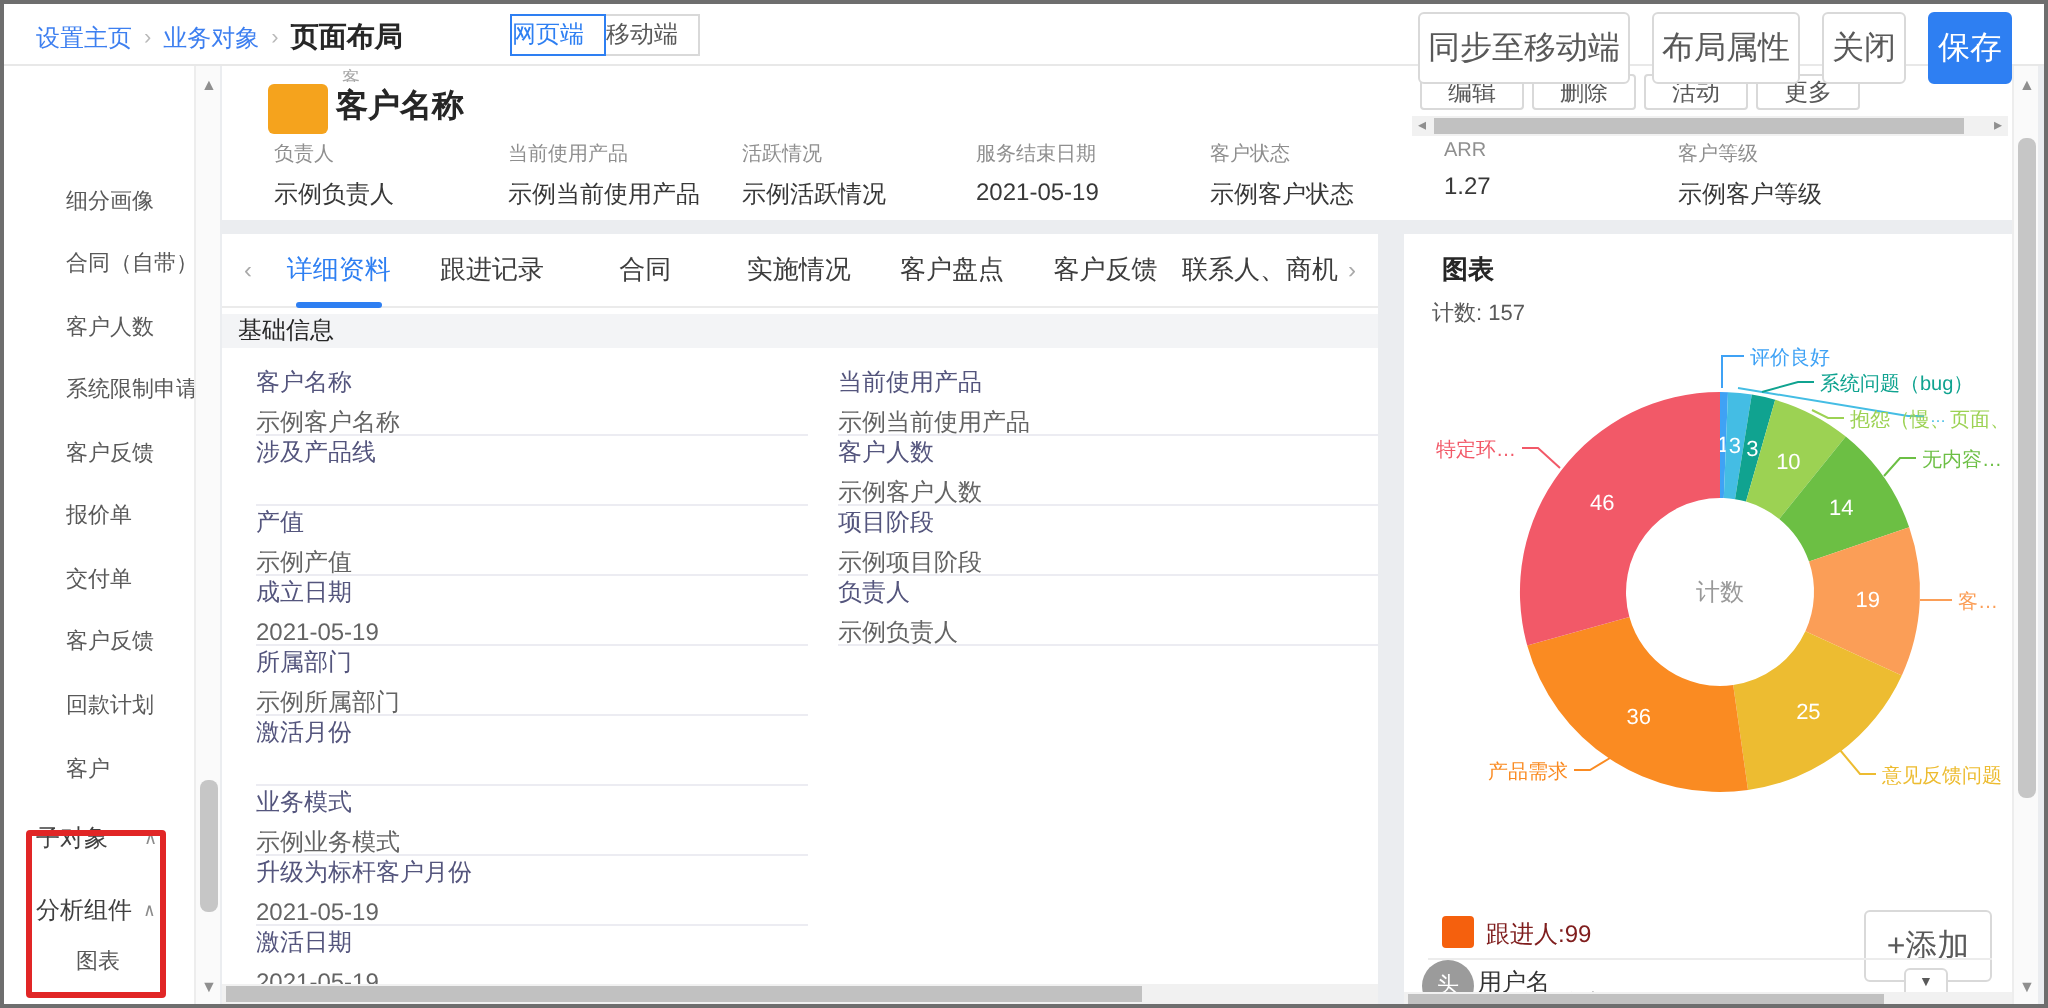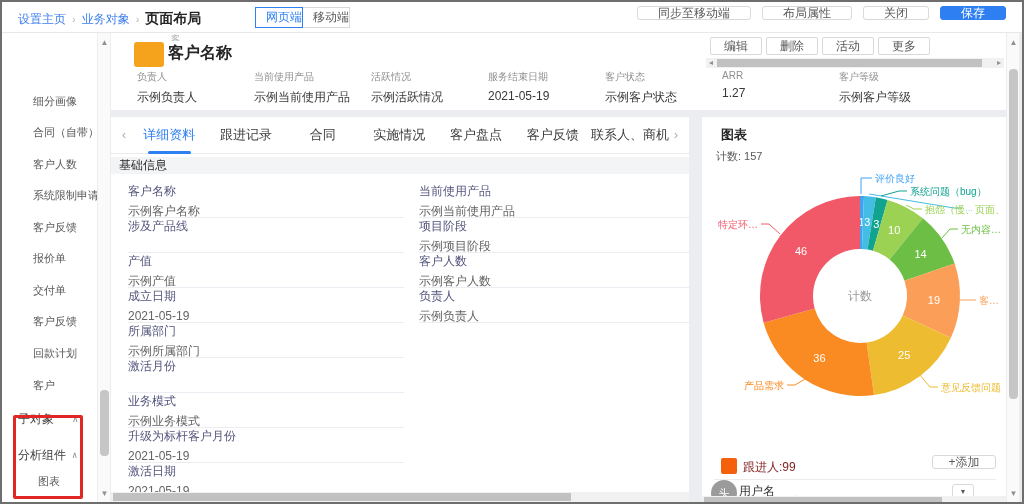--- a/index.html
+++ b/index.html
@@ -5,25 +5,25 @@
   * { margin:0; padding:0; box-sizing:border-box; }
   body { font-family:"Liberation Sans", sans-serif; background:#fff; }
   .window { position:relative; width:1024px; height:504px; border:2px solid #6e6e6e; background:#fff; overflow:hidden; font-size:12px; color:#333; }
   
   .topbar { position:absolute; left:0; top:0; width:1020px; height:31px; background:#fff; border-bottom:1px solid #e8e8e8; z-index:5; }
   .breadcrumb { position:absolute; left:16px; top:8px; display:flex; align-items:center; gap:6px; }
   .crumb.link { color:#3d7ff0; font-size:12px; cursor:pointer; }
   .crumb-sep { color:#b9b9b9; font-size:11px; }
   .crumb.current { color:#262626; font-size:14px; font-weight:bold; }
   .view-tabs { position:absolute; left:253px; top:5px; display:flex; }
-  .vtab { width:48px; height:21px; line-height:19px; text-align:right; font-size:12px; border:1px solid #d9d9d9; color:#595959; background:#fff; cursor:pointer; }
+  .vtab { width:48px; height:21px; line-height:19px; text-align:left; font-size:12px; border:1px solid #d9d9d9; color:#595959; background:#fff; cursor:pointer; }
   .vtab + .vtab { margin-left:-1px; }
   .vtab.active { border-color:#2e7ff2; color:#2e7ff2; z-index:1; position:relative; }
   .topbar-actions { position:absolute; right:16px; top:4px; display:flex; gap:11px; }
-  .btn { display:inline-flex; align-items:center; justify-content:center; height:14px; padding:0 20px; background:#fff; border:1px solid #d9d9d9; border-radius:3px; font-size:12px; color:#595959; cursor:pointer; white-space:nowrap; }
+  .btn { display:inline-flex; align-items:center; justify-content:center; height:36px; padding:0 4px; background:#fff; border:1px solid #d9d9d9; border-radius:3px; font-size:16px; color:#595959; cursor:pointer; white-space:nowrap; }
   .btn.primary { background:#2e7ff2; border-color:#2e7ff2; color:#fff; }
   
   .page { position:absolute; left:0; top:31px; width:1020px; height:469px; background:#ebedf0; }
   
   .sidebar { position:absolute; left:0; top:31px; width:95px; height:469px; background:#fff; overflow:hidden; }
   .sb-item, .sb-child { position:absolute; left:31px; width:66px; height:14px; line-height:14px; font-size:11px; color:#595959; white-space:nowrap; overflow:hidden; cursor:pointer; }
   .sb-child { left:36px; }
   .sb-section { position:absolute; left:16px; width:72px; height:14px; line-height:14px; font-size:12px; color:#404040; cursor:pointer; }
   .sb-caret { position:absolute; left:54px; top:0; font-size:9px; color:#8c8c8c; }
   .highlight-box { position:absolute; left:11px; top:413px; width:70px; height:84px; border:3px solid #e12626; border-radius:2px; pointer-events:none; }
@@ -219,26 +219,26 @@
           <div class="lb">激活日期</div>
           <div class="vl">2021-05-19</div>
         </div>
       </div>
     <div class="fcol right" id="rightFields">
         <div class="fld">
           <div class="lb">当前使用产品</div>
           <div class="vl">示例当前使用产品</div>
         </div>
         <div class="fld">
+          <div class="lb">客户人数</div>
+          <div class="vl">示例客户人数</div>
+        </div>
+        <div class="fld">
           <div class="lb">项目阶段</div>
           <div class="vl">示例项目阶段</div>
-        </div>
-        <div class="fld">
-          <div class="lb">客户人数</div>
-          <div class="vl">示例客户人数</div>
         </div>
         <div class="fld">
           <div class="lb">负责人</div>
           <div class="vl">示例负责人</div>
         </div>
       </div>
     <div class="hscroll" style="left:0;top:375px;width:578px;">
       <div class="thumb" style="left:2px;width:458px;"></div>
     </div>
   </div>

